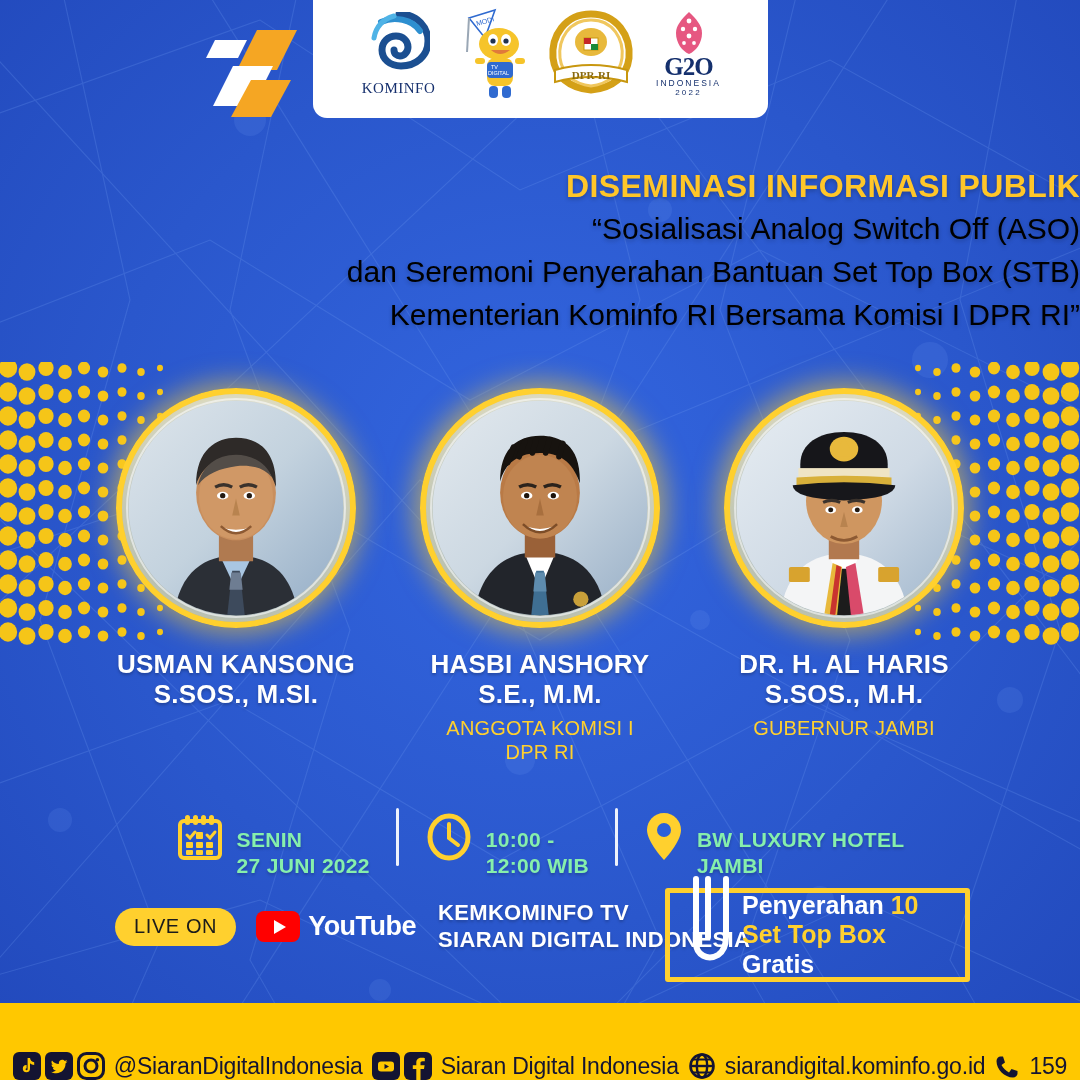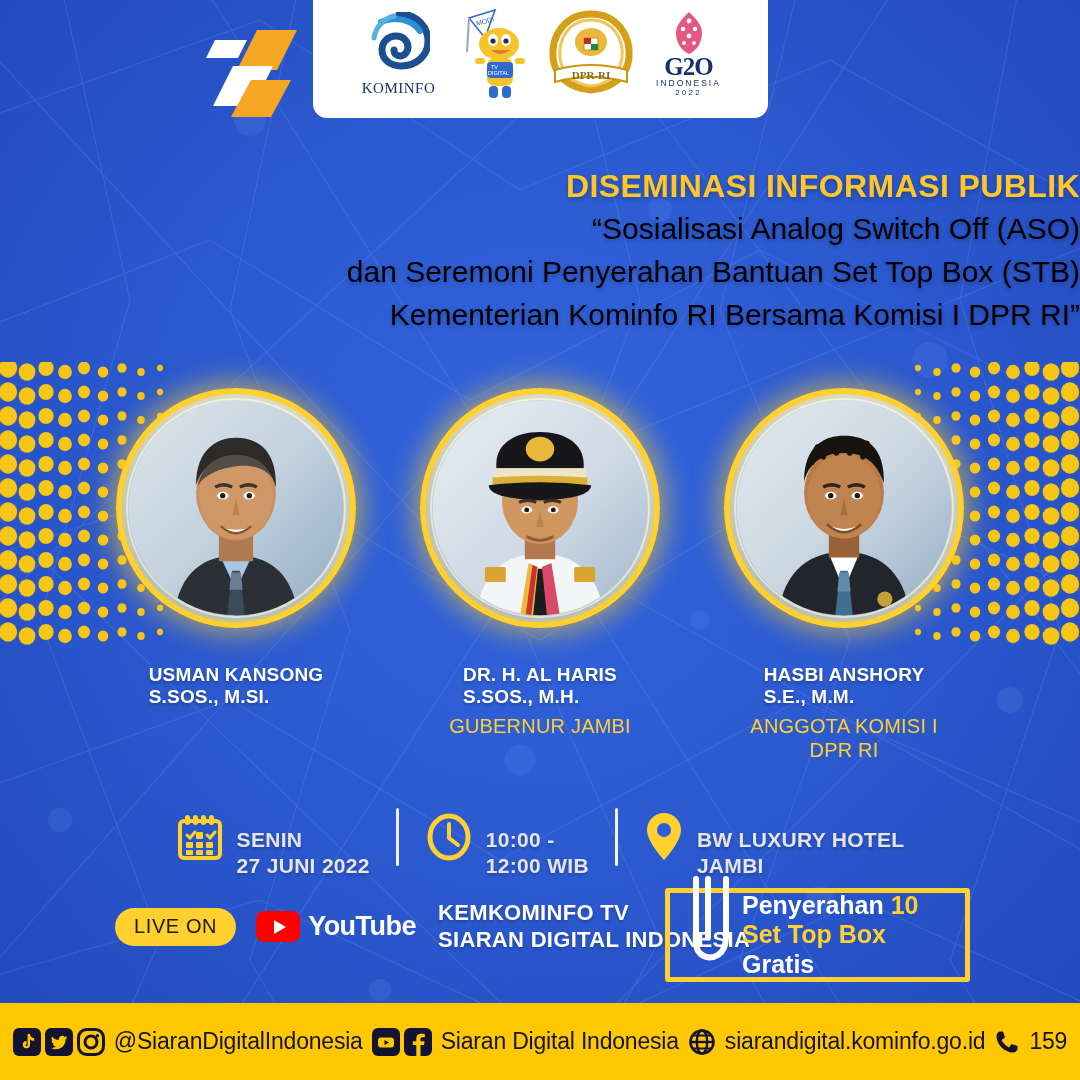--- a/index.html
+++ b/index.html
@@ -70,31 +70,31 @@
     box-shadow:0 0 26px 7px rgba(255,205,45,.55), inset 0 0 16px 3px rgba(255,225,120,.55);
     background:radial-gradient(circle at 52% 40%, #eceef0 0%, #cfd8e0 48%, #9fb4c9 72%, #7d9cc0 100%);
     overflow:hidden;
   }
   .ring::after{
     content:""; position:absolute; inset:4px; border-radius:50%;
     border:2px solid rgba(255,255,255,.55); pointer-events:none;
   }
   .portrait { position:absolute; inset:0; }
 
-  .spk-name { margin-top:36px; font-size:19px; font-weight:bold; color:#ffffff;
-              line-height:1.14; letter-spacing:.2px;
+  .spk-name { margin-top:22px; font-size:26px; font-weight:bold; color:#ffffff;
+              line-height:1.14; text-align:center; letter-spacing:.2px;
               text-shadow:0 2px 3px rgba(0,0,0,.25); }
   .spk-role { margin-top:8px; font-size:20px; color:#ffd02e; line-height:1.18;
               text-align:center; letter-spacing:.2px; }
 
   
   .inforow { position:absolute; top:795px; left:0; width:1080px; z-index:5;
              display:flex; justify-content:center; align-items:center; }
   .infoitem { display:flex; align-items:center; gap:13px; }
-  .infotext { font-size:21px; font-weight:bold; color:#e5e5e5; line-height:1.22;
+  .infotext { font-size:21px; font-weight:bold; color:#86efac; line-height:1.22;
               letter-spacing:.3px; text-shadow:0 2px 3px rgba(0,0,0,.22);margin-top:32px; }
   .vsep { width:3px; height:58px; background:#ffffff; opacity:.92; margin:0 26px; border-radius:2px; }
 
   
   .liverow { position:absolute; top:900px; left:0; width:1080px; z-index:5;
              display:flex; align-items:center; }
   .live-badge {
     background:#ffd02e; color:#1b1b1b; font-weight:normal; font-size:20px;
     border-radius:22px; padding:7px 19px 8px; letter-spacing:.6px; margin-left:115px;
   }
@@ -114,21 +114,21 @@
   .clip { position:absolute; left:10px; top:-22px; z-index:6; }
   .stb-l1 { font-size:25px; font-weight:bold; color:#ffffff; line-height:1.18; }
   .stb-l2 { font-size:25px; font-weight:bold; color:#ffd02e; line-height:1.18; }
   .hl-yellow { color:#ffd02e; }
   .hl-white  { color:#ffffff; }
 
   
   .footer {
     position:absolute; left:0; bottom:0; width:1080px; height:77px;
     background:#ffc800; z-index:7;
-    display:flex; align-items:center; justify-content:center; gap:9px;
+    display:flex; align-items:flex-end; justify-content:center; gap:9px;
     font-size:23px; color:#141432; letter-spacing:-.2px;
   }
   .fic { display:inline-flex; align-items:center; }
   .fgrp { display:inline-flex; align-items:center; gap:4px; }
   .ftxt { font-size:23px; color:#141432; }
 </style>
 </head>
 <body>
 
 <div class="bg"></div>
@@ -513,74 +513,20 @@
         </g>
       </svg>
     </div>
     <div class="spk-name">USMAN KANSONG<br>S.SOS., M.SI.</div>
   </div>
 
   <div class="spk">
     <div class="ring">
       <svg class="portrait" viewBox="0 0 240 240">
         <defs>
-            <clipPath id="c2">
-              <circle cx="120" cy="120" r="113"></circle>
-            </clipPath>
-          <linearGradient id="bgp2" x1="0" y1="0" x2="1" y2="1">
-            <stop offset="0" stop-color="#e8eef3"></stop>
-              <stop offset="0.55" stop-color="#cfdae5"></stop>
-              <stop offset="1" stop-color="#9db4cb"></stop>
-          </linearGradient>
-          </defs>
-        <g clip-path="url(#c2)">
-          <rect width="240" height="240" fill="url(#bgp2)"></rect>
-
-          <path d="M52 240 C56 186 86 168 120 168 C154 168 184 186 188 240 Z" fill="#f4f5f6"></path>
-          <path d="M104 170 L120 204 L136 170 L128 164 L112 164 Z" fill="#ffffff"></path>
-          <path d="M116 184 L124 184 L129 240 L111 240 Z" fill="#1c1c1c"></path>
-
-          <path d="M108 178 L98 240 L112 240 L118 182 Z" fill="#e8b93c"></path>
-          <path d="M132 178 L142 240 L128 240 L122 182 Z" fill="#d94a6a"></path>
-          <path d="M112 180 L104 240 L110 240 L117 182 Z" fill="#c9332f"></path>
-          <rect x="62" y="182" width="22" height="16" rx="2" fill="#d8a32e"></rect>
-          <rect x="156" y="182" width="22" height="16" rx="2" fill="#d8a32e"></rect>
-
-          <path d="M104 146 L136 146 L136 174 L104 174 Z" fill="#b2794f"></path>
-
-          <ellipse cx="120" cy="112" rx="40" ry="46" fill="#cf9660"></ellipse>
-
-          <path d="M74 74 C74 52 94 40 120 40 C146 40 166 52 166 74 L166 80 L74 80 Z" fill="#16161a"></path>
-          <rect x="72" y="78" width="96" height="12" fill="#efe4c4"></rect>
-          <path d="M70 88 Q120 84 170 88 L170 96 Q120 92 70 96 Z" fill="#d8b03a"></path>
-          <path d="M66 96 Q120 90 174 96 Q174 110 120 112 Q66 110 66 96 Z" fill="#17171b"></path>
-          <g fill="#e8b93c">
-            <ellipse cx="120" cy="58" rx="15" ry="13"></ellipse>
-            <polygon points="120,46 130,66 110,66"></polygon>
-          </g>
-
-          <path d="M98 114 Q107 110 116 114" stroke="#3a322c" stroke-width="3.2" fill="none"></path>
-          <path d="M124 114 Q133 110 142 114" stroke="#3a322c" stroke-width="3.2" fill="none"></path>
-          <ellipse cx="106" cy="122" rx="5.6" ry="3.8" fill="#ffffff"></ellipse>
-            <circle cx="106" cy="122" r="2.6" fill="#241a12"></circle>
-          <ellipse cx="134" cy="122" rx="5.6" ry="3.8" fill="#ffffff"></ellipse>
-            <circle cx="134" cy="122" r="2.6" fill="#241a12"></circle>
-          <path d="M120 124 L116 140 L124 140 Z" fill="#b8834f"></path>
-          <path d="M106 150 Q120 158 134 150" stroke="#8d5a33" stroke-width="2.8" fill="none"></path>
-        </g>
-      </svg>
-    </div>
-    <div class="spk-name">DR. H. AL HARIS<br>S.SOS., M.H.</div>
-    <div class="spk-role">GUBERNUR JAMBI</div>
-  </div>
-
-  <div class="spk">
-    <div class="ring">
-      <svg class="portrait" viewBox="0 0 240 240">
-        <defs>
             <clipPath id="c3">
               <circle cx="120" cy="120" r="113"></circle>
             </clipPath>
           <linearGradient id="bgp3" x1="0" y1="0" x2="1" y2="1">
             <stop offset="0" stop-color="#e4eaef"></stop>
               <stop offset="0.5" stop-color="#ccd8e2"></stop>
               <stop offset="1" stop-color="#93abc4"></stop>
           </linearGradient>
           </defs>
         <g clip-path="url(#c3)">
@@ -603,20 +549,74 @@
             <circle cx="134" cy="107" r="2.8" fill="#1c130c"></circle>
           <path d="M120 110 L116 128 L124 128 Z" fill="#a86f3e"></path>
           <path d="M102 138 Q120 152 138 138 Q120 146 102 138 Z" fill="#ffffff"></path>
           <path d="M102 137 Q120 154 138 137" stroke="#7d4d28" stroke-width="2.6" fill="none"></path>
         </g>
       </svg>
     </div>
     <div class="spk-name">HASBI ANSHORY<br>S.E., M.M.</div>
     <div class="spk-role">ANGGOTA KOMISI I<br>DPR RI</div>
   </div>
+
+  <div class="spk">
+    <div class="ring">
+      <svg class="portrait" viewBox="0 0 240 240">
+        <defs>
+            <clipPath id="c2">
+              <circle cx="120" cy="120" r="113"></circle>
+            </clipPath>
+          <linearGradient id="bgp2" x1="0" y1="0" x2="1" y2="1">
+            <stop offset="0" stop-color="#e8eef3"></stop>
+              <stop offset="0.55" stop-color="#cfdae5"></stop>
+              <stop offset="1" stop-color="#9db4cb"></stop>
+          </linearGradient>
+          </defs>
+        <g clip-path="url(#c2)">
+          <rect width="240" height="240" fill="url(#bgp2)"></rect>
+
+          <path d="M52 240 C56 186 86 168 120 168 C154 168 184 186 188 240 Z" fill="#f4f5f6"></path>
+          <path d="M104 170 L120 204 L136 170 L128 164 L112 164 Z" fill="#ffffff"></path>
+          <path d="M116 184 L124 184 L129 240 L111 240 Z" fill="#1c1c1c"></path>
+
+          <path d="M108 178 L98 240 L112 240 L118 182 Z" fill="#e8b93c"></path>
+          <path d="M132 178 L142 240 L128 240 L122 182 Z" fill="#d94a6a"></path>
+          <path d="M112 180 L104 240 L110 240 L117 182 Z" fill="#c9332f"></path>
+          <rect x="62" y="182" width="22" height="16" rx="2" fill="#d8a32e"></rect>
+          <rect x="156" y="182" width="22" height="16" rx="2" fill="#d8a32e"></rect>
+
+          <path d="M104 146 L136 146 L136 174 L104 174 Z" fill="#b2794f"></path>
+
+          <ellipse cx="120" cy="112" rx="40" ry="46" fill="#cf9660"></ellipse>
+
+          <path d="M74 74 C74 52 94 40 120 40 C146 40 166 52 166 74 L166 80 L74 80 Z" fill="#16161a"></path>
+          <rect x="72" y="78" width="96" height="12" fill="#efe4c4"></rect>
+          <path d="M70 88 Q120 84 170 88 L170 96 Q120 92 70 96 Z" fill="#d8b03a"></path>
+          <path d="M66 96 Q120 90 174 96 Q174 110 120 112 Q66 110 66 96 Z" fill="#17171b"></path>
+          <g fill="#e8b93c">
+            <ellipse cx="120" cy="58" rx="15" ry="13"></ellipse>
+            <polygon points="120,46 130,66 110,66"></polygon>
+          </g>
+
+          <path d="M98 114 Q107 110 116 114" stroke="#3a322c" stroke-width="3.2" fill="none"></path>
+          <path d="M124 114 Q133 110 142 114" stroke="#3a322c" stroke-width="3.2" fill="none"></path>
+          <ellipse cx="106" cy="122" rx="5.6" ry="3.8" fill="#ffffff"></ellipse>
+            <circle cx="106" cy="122" r="2.6" fill="#241a12"></circle>
+          <ellipse cx="134" cy="122" rx="5.6" ry="3.8" fill="#ffffff"></ellipse>
+            <circle cx="134" cy="122" r="2.6" fill="#241a12"></circle>
+          <path d="M120 124 L116 140 L124 140 Z" fill="#b8834f"></path>
+          <path d="M106 150 Q120 158 134 150" stroke="#8d5a33" stroke-width="2.8" fill="none"></path>
+        </g>
+      </svg>
+    </div>
+    <div class="spk-name">DR. H. AL HARIS<br>S.SOS., M.H.</div>
+    <div class="spk-role">GUBERNUR JAMBI</div>
+  </div>
 </div>
 
 <div class="inforow">
 
   <div class="infoitem">
     <svg width="48" height="50" viewBox="0 0 48 50">
       <rect x="4" y="9" width="40" height="37" rx="4" fill="none" stroke="#ffd02e" stroke-width="4"></rect>
       <rect x="9" y="3" width="5" height="10" rx="2.5" fill="#ffd02e"></rect>
       <rect x="17" y="3" width="5" height="10" rx="2.5" fill="#ffd02e"></rect>
       <rect x="25" y="3" width="5" height="10" rx="2.5" fill="#ffd02e"></rect>

